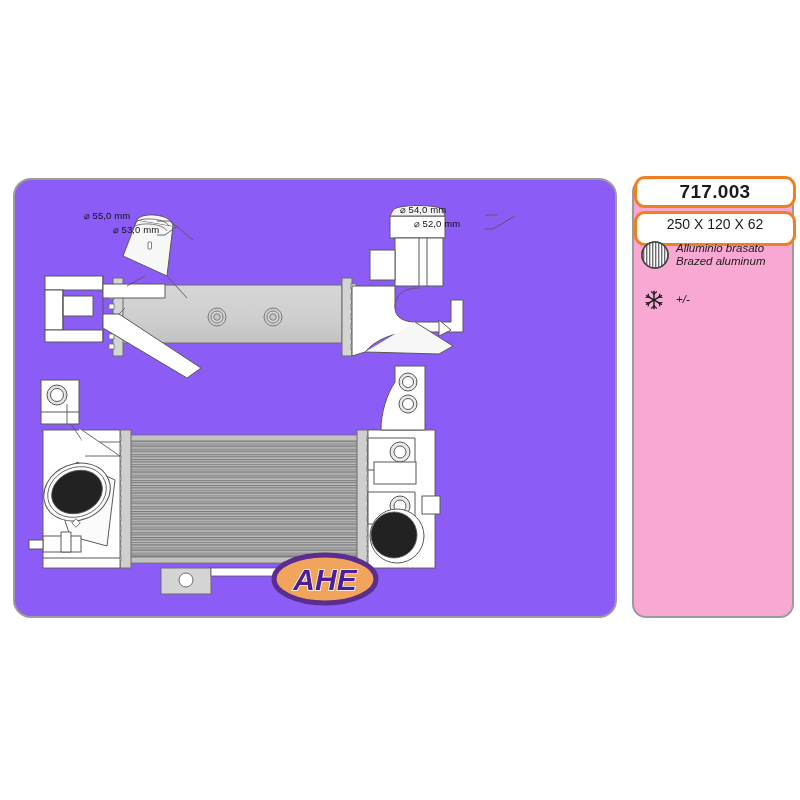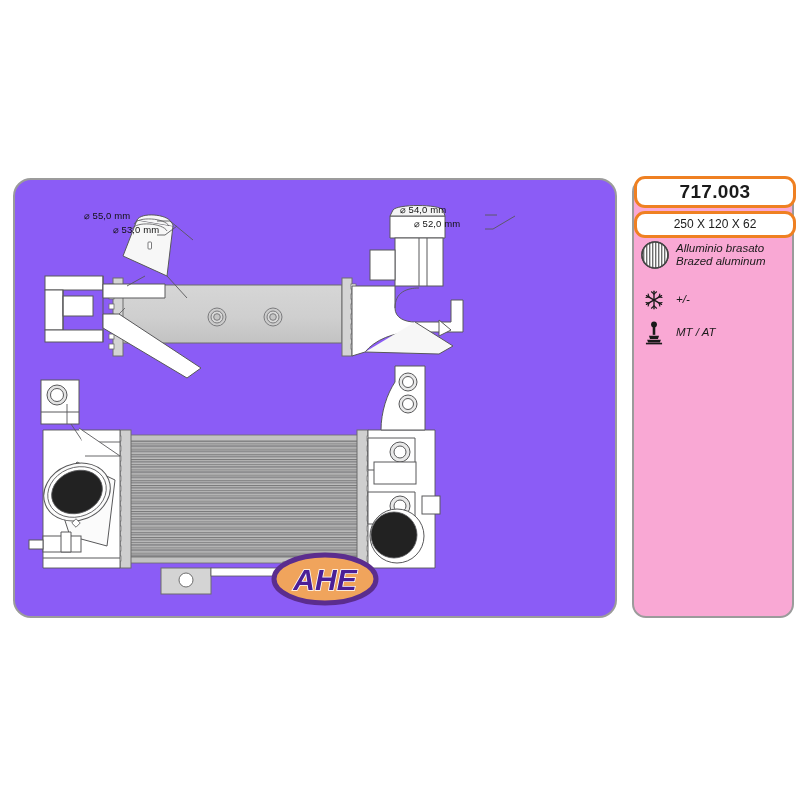--- a/index.html
+++ b/index.html
@@ -74,23 +74,23 @@
     width: 162px;
     height: 32px;
     line-height: 26px;
     font-size: 19px;
     font-weight: bold;
     letter-spacing: 0.3px;
   }
   #size-pill {
     top: 31px;
     width: 162px;
-    height: 27px;
+    height: 35px;
     line-height: 21px;
-    font-size: 12px;
+    font-size: 14px;
     font-weight: normal;
   }
 
   .spec-row {
     position: absolute;
     display: flex;
     align-items: center;
     font-style: italic;
   }
   .spec-icon {
@@ -398,25 +398,13 @@
           <line x1="6.6" y1="15.2" x2="3.2" y2="14.8"></line>
             <line x1="6.6" y1="15.2" x2="5.6" y2="18.6"></line>
           <line x1="17.4" y1="8.8" x2="20.8" y2="9.2"></line>
             <line x1="17.4" y1="8.8" x2="18.4" y2="5.4"></line>
         </g>
       </svg>
     </span>
     <span class="spec-text">+/-</span>
   </div>
 
-  <div class="spec-row" id="transmission-row">
-    <span class="spec-icon">
-      <svg viewBox="0 0 24 26" width="22" height="24">
-        <circle cx="12" cy="3.6" r="3.2" fill="#1a1a1a"></circle>
-        <rect x="10.6" y="6" width="2.8" height="9" fill="#1a1a1a"></rect>
-        <path d="M 6.5 16 L 17.5 16 L 16.3 19.5 L 7.7 19.5 Z" fill="#1a1a1a"></path>
-        <path d="M 4.5 20.3 L 19.5 20.3 L 18.4 23.3 L 5.6 23.3 Z" fill="#1a1a1a"></path>
-        <rect x="3.2" y="23.6" width="17.6" height="1.8" fill="#1a1a1a"></rect>
-      </svg>
-    </span>
-    <span class="spec-text">MT / AT</span>
-  </div>
 </div>
 
 </body></html>

